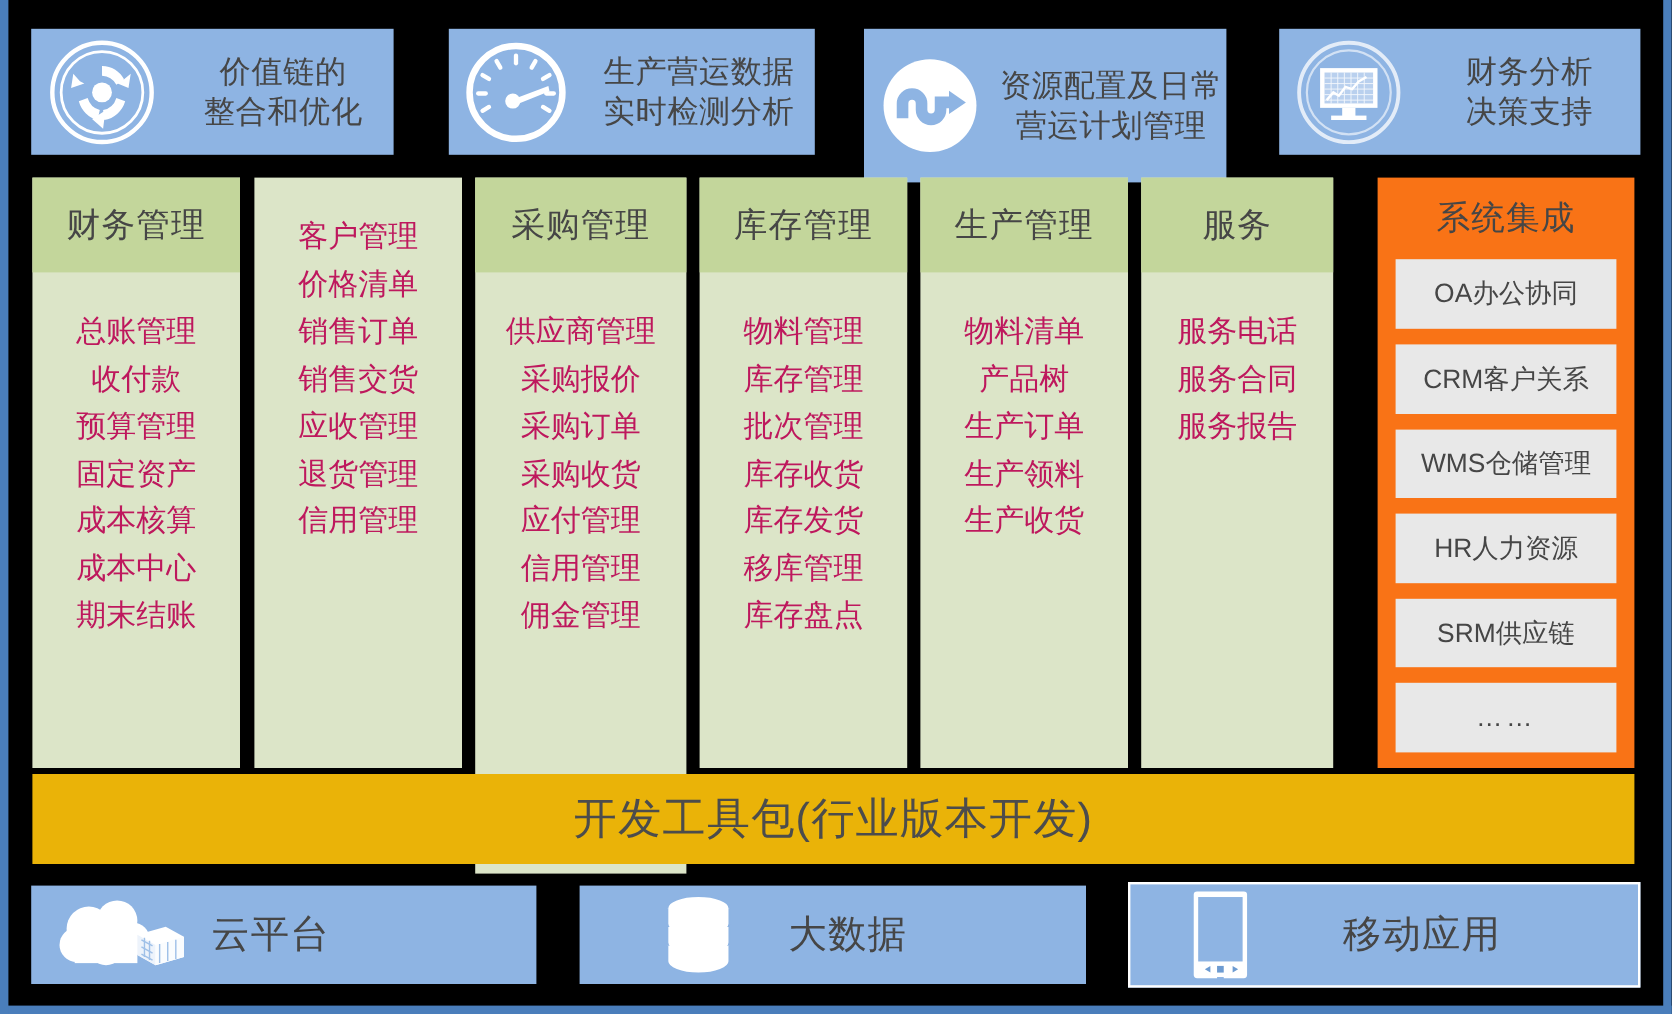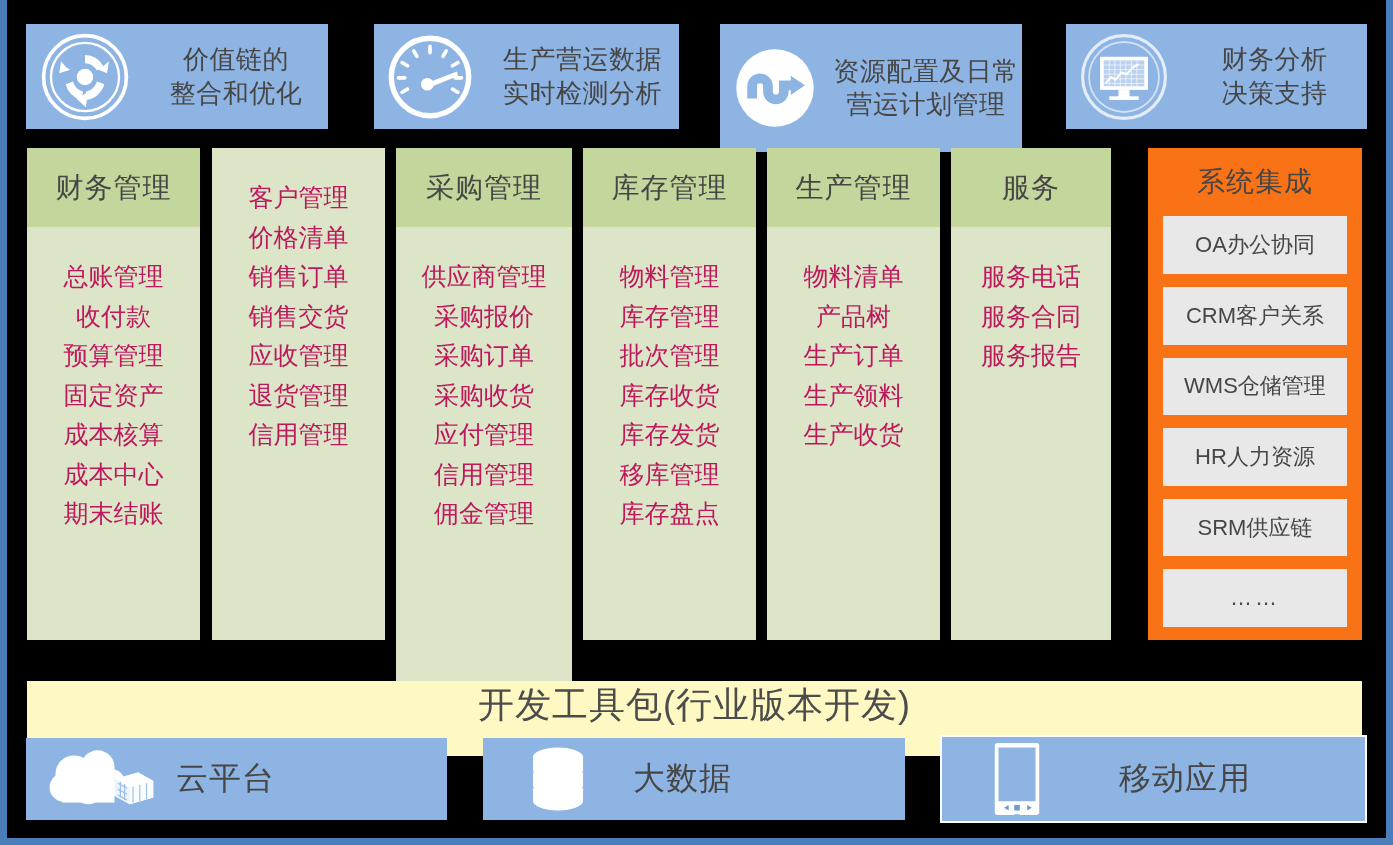--- a/index.html
+++ b/index.html
@@ -88,27 +88,26 @@
     background:#E8E8E8;
     display:flex;align-items:center;justify-content:center;
     color:#464646;font-size:22px;
     box-sizing:border-box;
   }
   #sys .stile.dots{letter-spacing:3px;font-size:22px;}
 
   
   #devbar{
     position:absolute;
-    background:#fef9c3;
-    display:flex;align-items:flex-start;justify-content:center;
+    background:#eab308;
+    display:flex;align-items:center;justify-content:center;
     color:#4C4C4C;
     font-size:36px;
     letter-spacing:1px;
     box-sizing:border-box;
-    margin-top:36px;
   }
 
   
   .bottom{
     position:absolute;
     background:#8EB4E3;
     display:flex;align-items:center;
     box-sizing:border-box;
   }
   .bottom .bicon2{flex:0 0 auto;display:flex;align-items:center;justify-content:center;}
@@ -319,21 +318,21 @@
             <line x1="108" y1="45" x2="108" y2="64"></line>
             <line x1="116" y1="43" x2="116" y2="62"></line>
             <line x1="124" y1="41" x2="124" y2="60"></line>
           </g>
         </g>
       </svg>
     </div>
     <div class="btext2">云平台</div>
   </div>
 
-  <div class="bottom" style="left:483px;top:738px;width:422px;height:82px;">
+  <div class="bottom" style="left:483px;top:738px;width:422px;height:82px;padding-left:24px;">
     <div class="bicon2" style="width:150px;">
       <svg width="76" height="70" viewBox="0 0 80 76">
         <g fill="#ffffff" stroke="#8EB4E3" stroke-width="1.6">
           <ellipse cx="40" cy="14" rx="28" ry="11"></ellipse>
           <path d="M12 14 v14 a28 11 0 0 0 56 0 v-14"></path>
           <path d="M12 31 v14 a28 11 0 0 0 56 0 v-14"></path>
           <path d="M12 48 v14 a28 11 0 0 0 56 0 v-14"></path>
         </g>
       </svg>
     </div>

